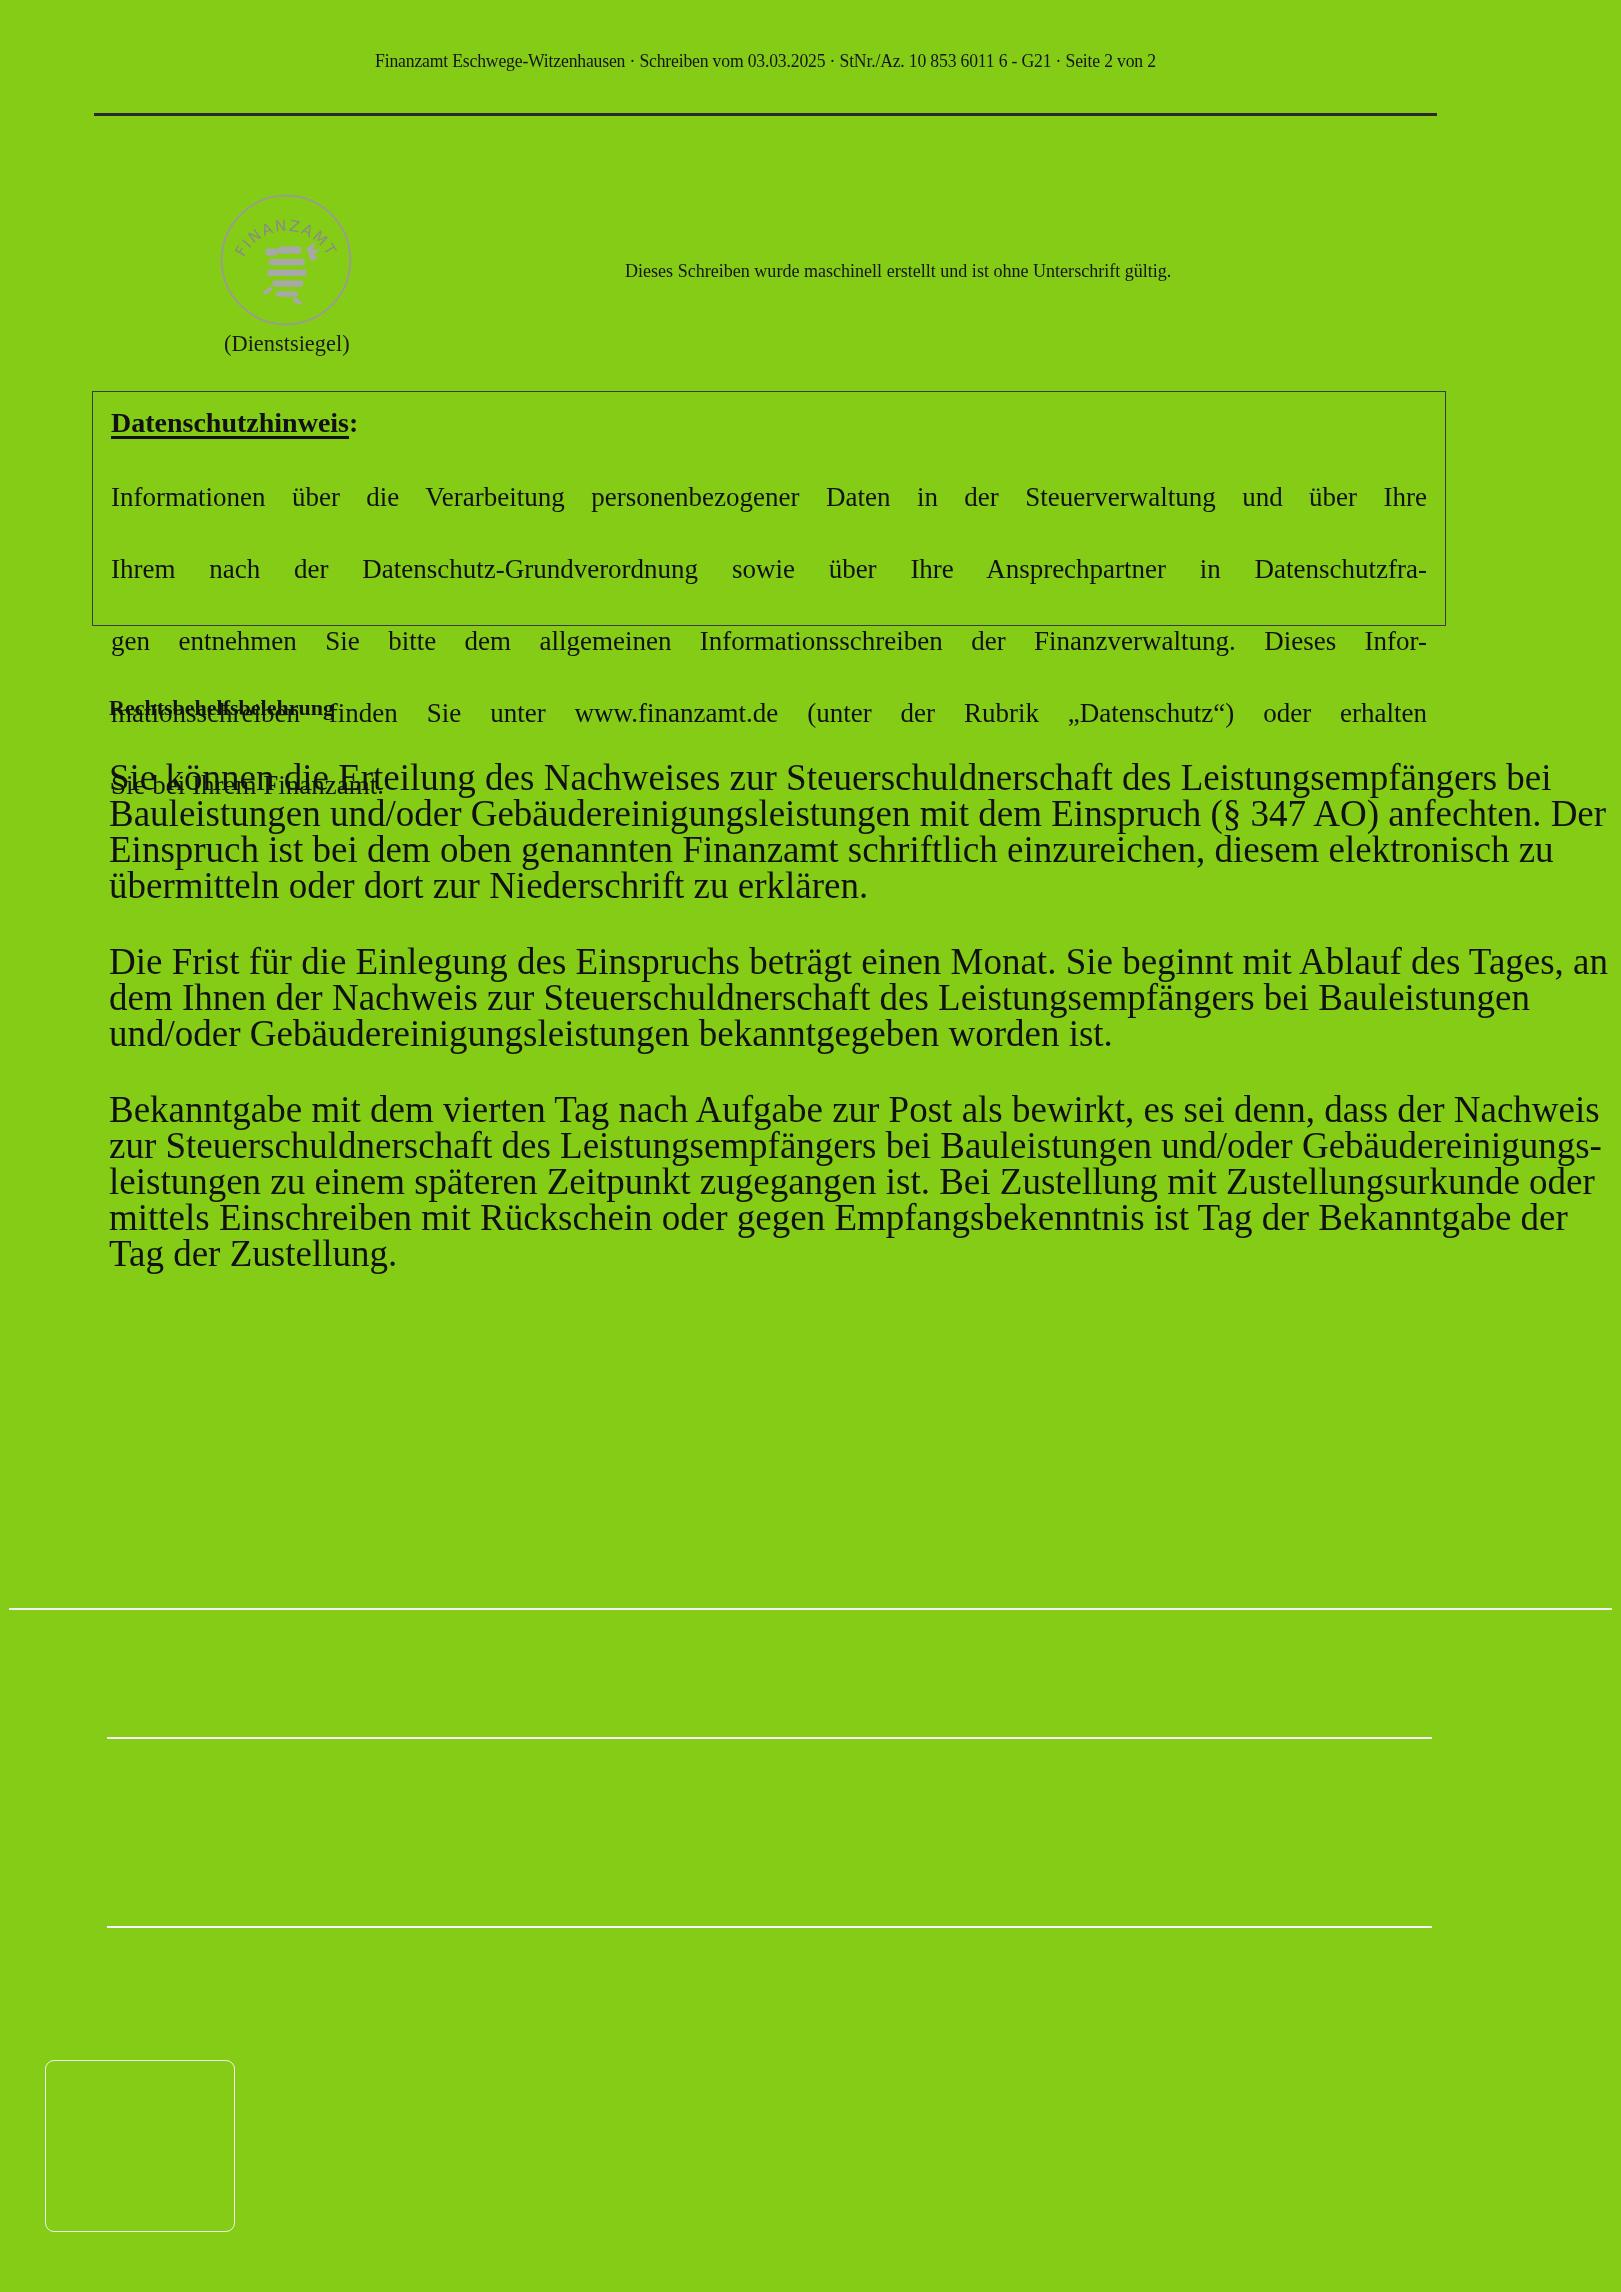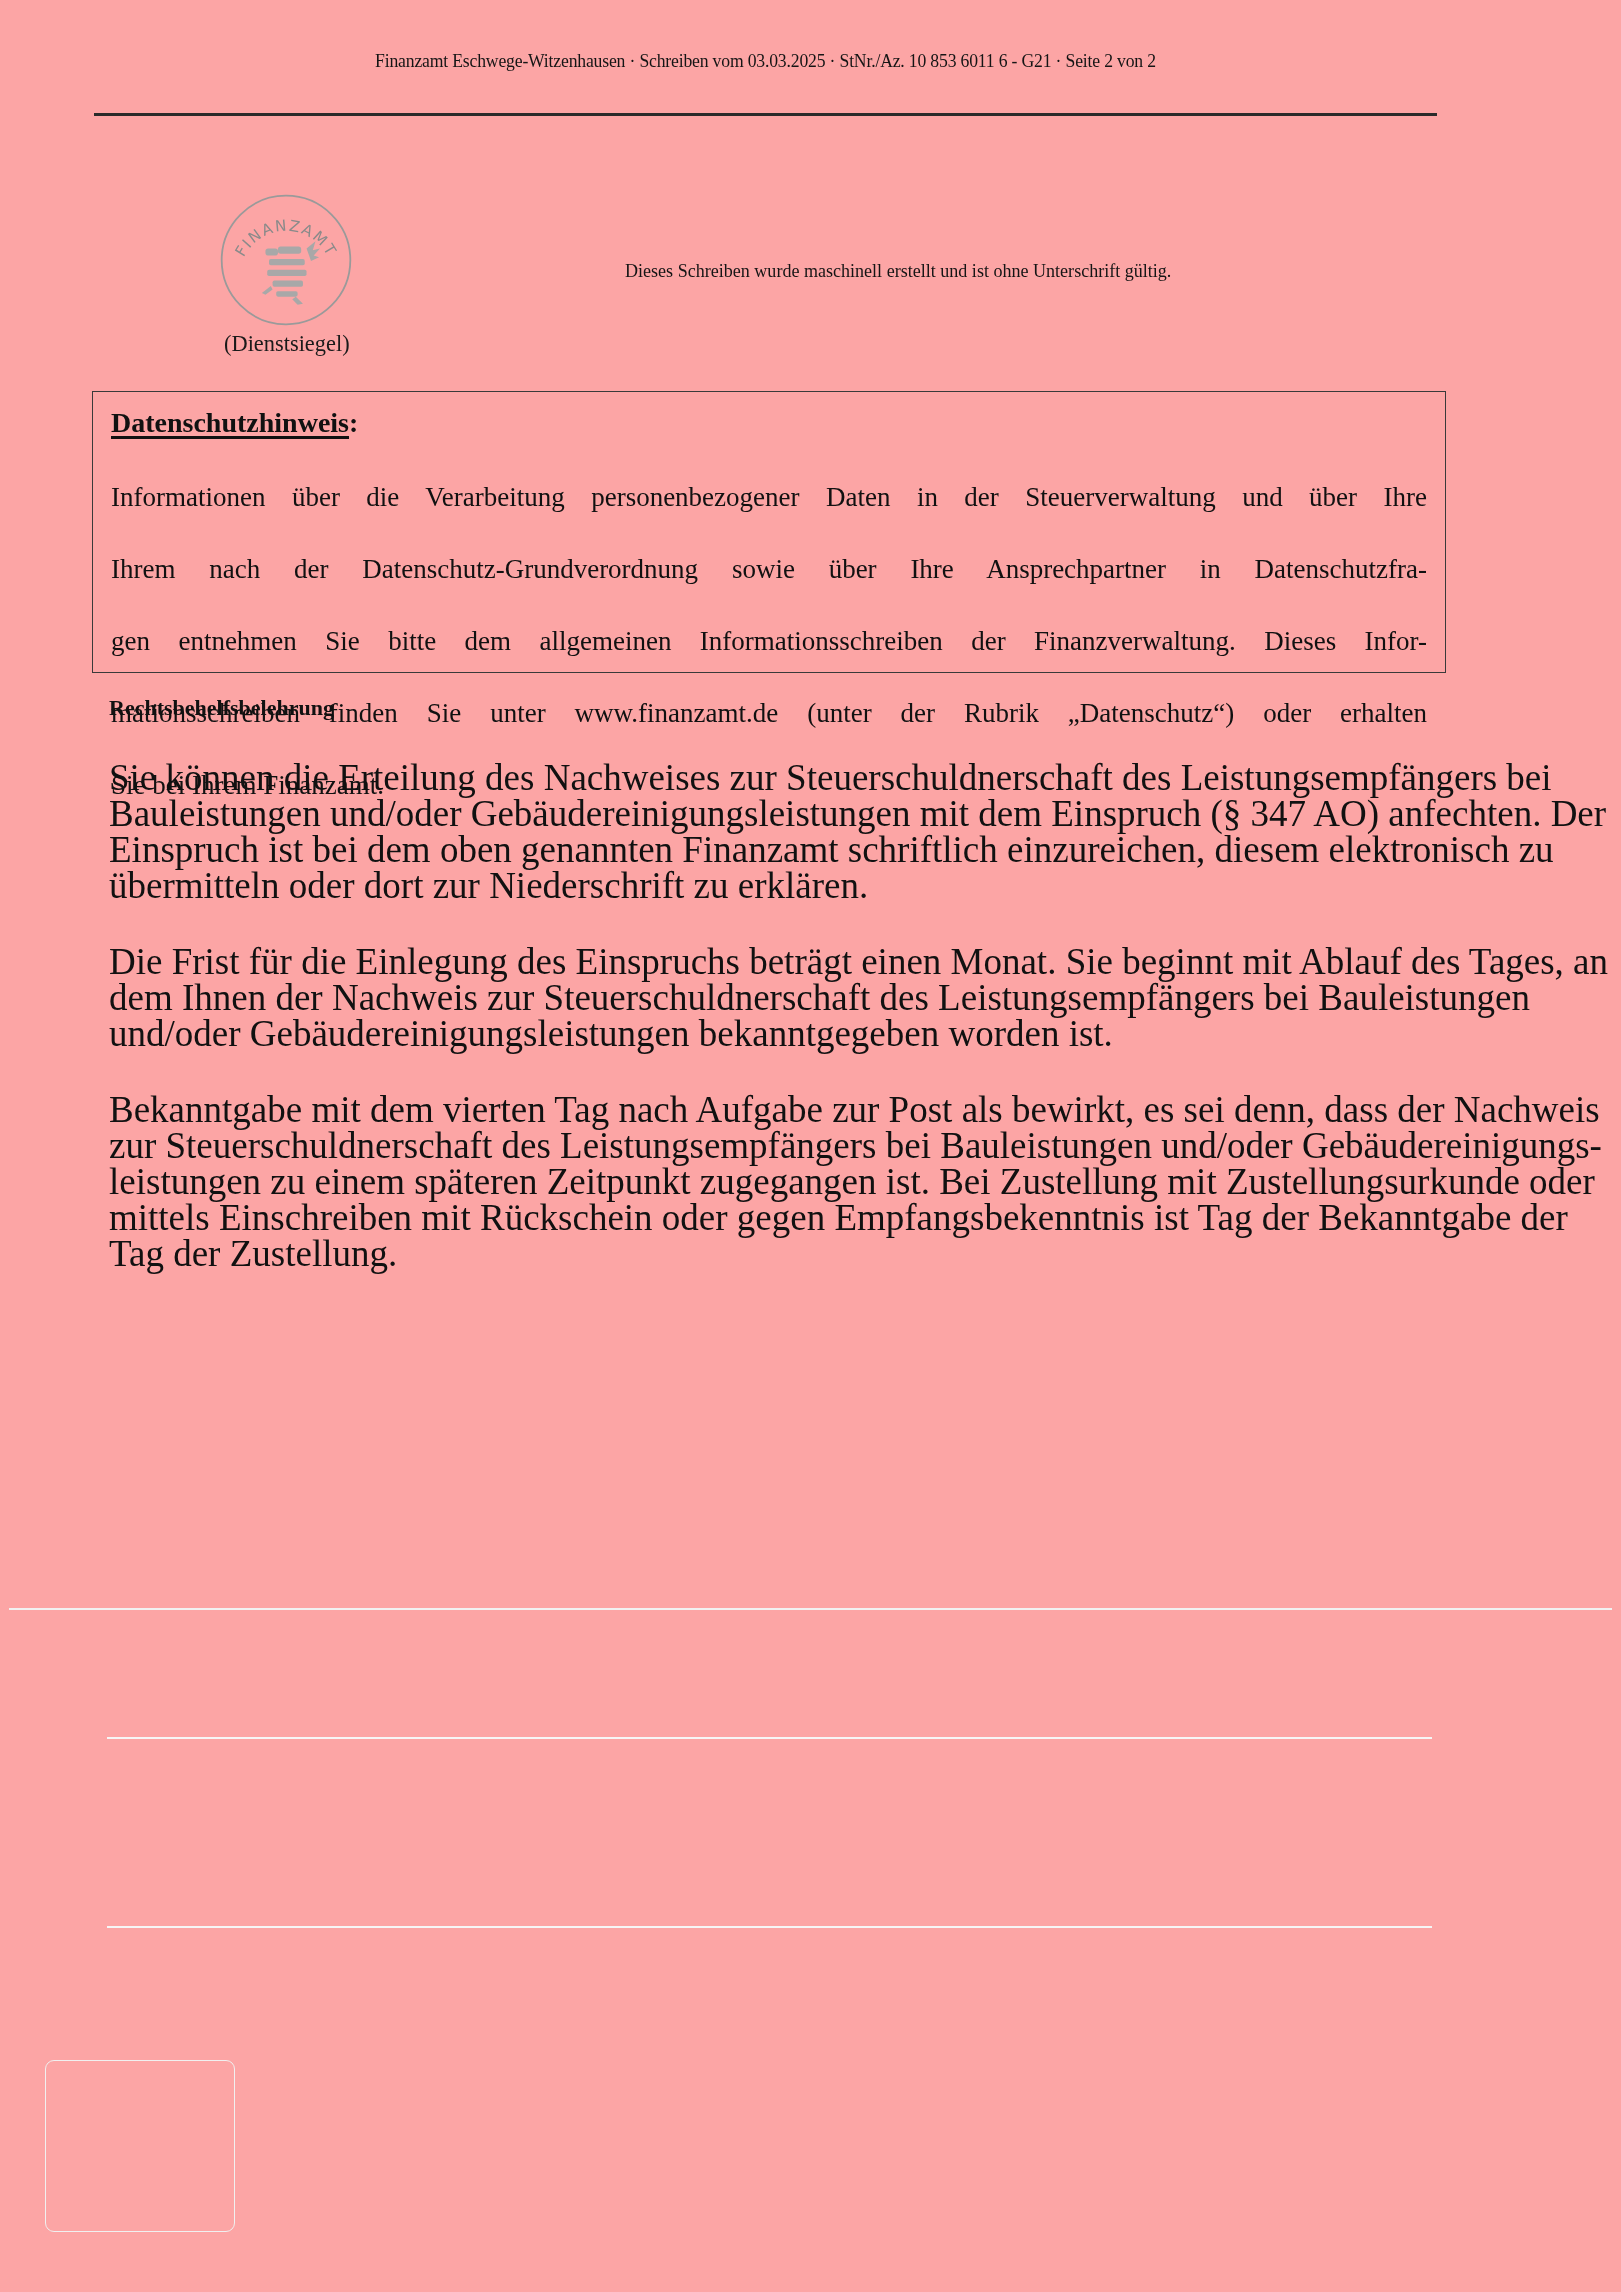--- a/index.html
+++ b/index.html
@@ -11,21 +11,21 @@
       width: 1622px;
       height: 2293px;
       position: relative;
       overflow: hidden;
       font-family: "Liberation Serif", "DejaVu Serif", serif;
       color: #111111;
     }
     .page {
       position: absolute;
       inset: 0;
-      background: #fca5a5;
+      background: #84cc16;
     }
 
     
     .header {
       position: absolute;
       left: 94px;
       top: 45px;
       width: 1343px;
       height: 72px;
     }
@@ -78,21 +78,21 @@
       transform-origin: left center;
       white-space: nowrap;
     }
 
     
     .privacy-box {
       position: absolute;
       left: 92px;
       top: 391px;
       width: 1354px;
-      height: 282px;
+      height: 235px;
       border: 1.8px solid #3a3a3a;
       box-sizing: border-box;
       padding: 12.5px 18px 0 18px;
     }
     .privacy-title {
       font-weight: bold;
       font-size: 28px;
       line-height: 36px;
       margin: 0;
     }

